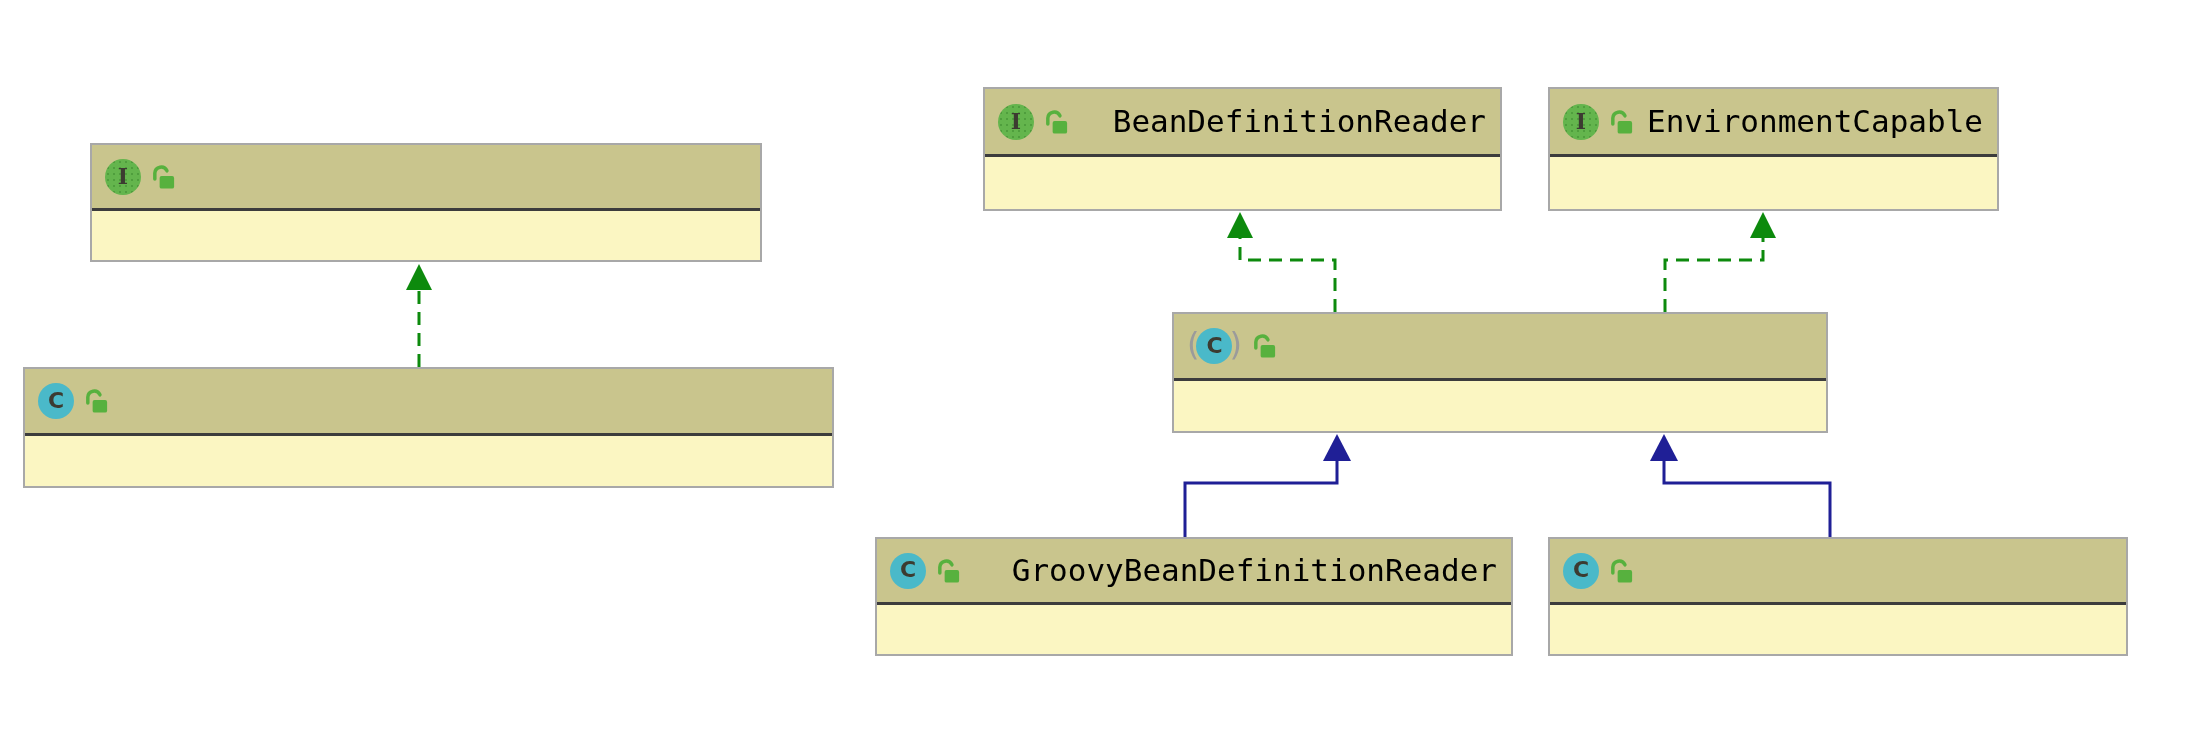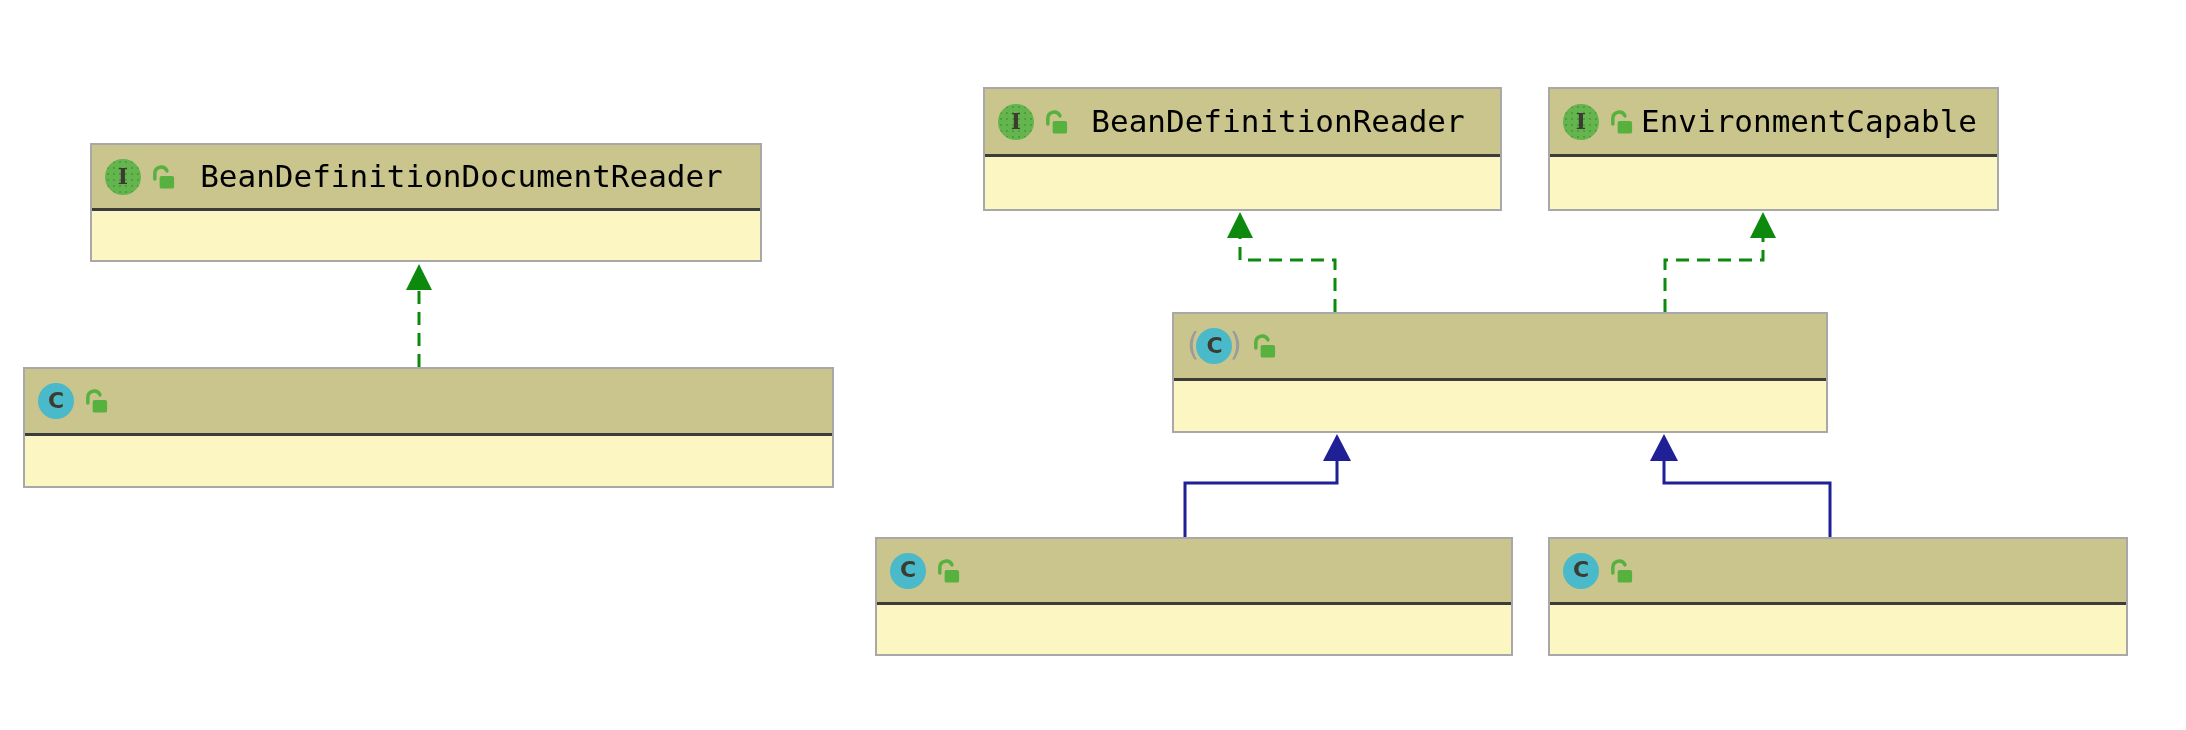--- a/index.html
+++ b/index.html
@@ -31,21 +31,21 @@
     background: var(--header-bg);
     border-bottom: 3px solid var(--divider);
     display: flex;
     align-items: center;
     padding: 0 14px 0 13px;
     flex: none;
   }
   .node-body { flex: 1; background: var(--body-bg); }
   .node-title {
     flex: 1;
-    text-align: center;
+    text-align: right;
     font-size: 31px;
     color: var(--title);
     white-space: nowrap;
     letter-spacing: 0;
     padding-bottom: 2px;
   }
   .type-icon { display: flex; align-items: center; flex: none; }
   .type-circle {
     width: 36px; height: 36px;
     border-radius: 50%;
@@ -115,21 +115,20 @@
             <span class="glyph">I</span>
           </span>
 
       </span>
       <span class="lock">
         <svg viewBox="0 0 28 28" xmlns="http://www.w3.org/2000/svg">
           <path d="M5 16 v-6 a6.6 6.6 0 0 1 12.6 -2.4" fill="none" stroke="currentColor" stroke-width="3.6" stroke-linecap="round"></path>
           <rect x="10" y="13" width="15" height="13" rx="2" fill="currentColor"></rect>
         </svg>
       </span>
-      <span class="node-title">BeanDefinitionDocumentReader</span>
     </div>
     <div class="node-body"></div>
   </div>
     <div class="node" style="left: 23px; top: 367px; width: 811px; height: 121px;">
     <div class="node-header" style="height: 67px;">
       <span class="type-icon cls">
 
         <span class="type-circle">
             <span class="glyph">C</span>
           </span>
@@ -208,20 +207,21 @@
             <span class="glyph">C</span>
           </span>
 
       </span>
       <span class="lock">
         <svg viewBox="0 0 28 28" xmlns="http://www.w3.org/2000/svg">
           <path d="M5 16 v-6 a6.6 6.6 0 0 1 12.6 -2.4" fill="none" stroke="currentColor" stroke-width="3.6" stroke-linecap="round"></path>
           <rect x="10" y="13" width="15" height="13" rx="2" fill="currentColor"></rect>
         </svg>
       </span>
+      <span class="node-title">GroovyBeanDefinitionReader</span>
     </div>
     <div class="node-body"></div>
   </div>
     <div class="node" style="left: 1548px; top: 537px; width: 580px; height: 119px;">
     <div class="node-header" style="height: 66px;">
       <span class="type-icon cls">
 
         <span class="type-circle">
             <span class="glyph">C</span>
           </span>

